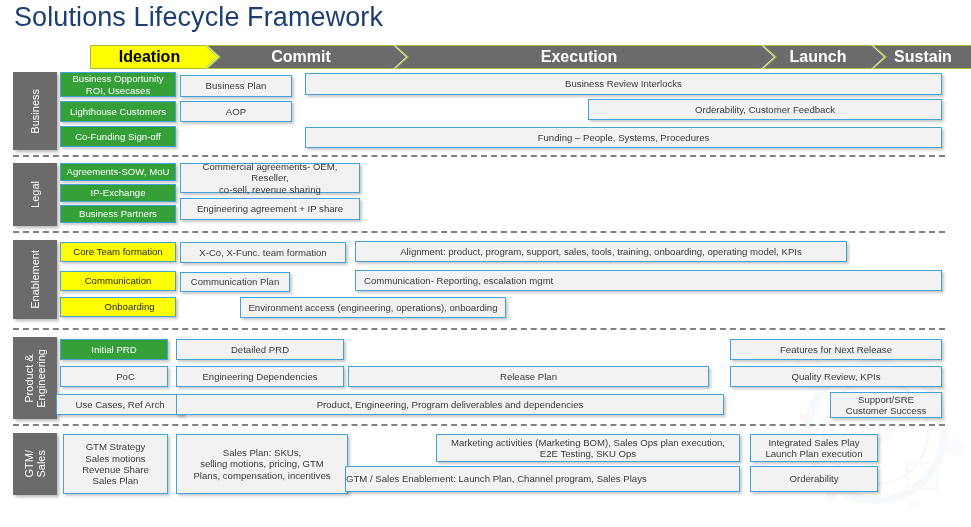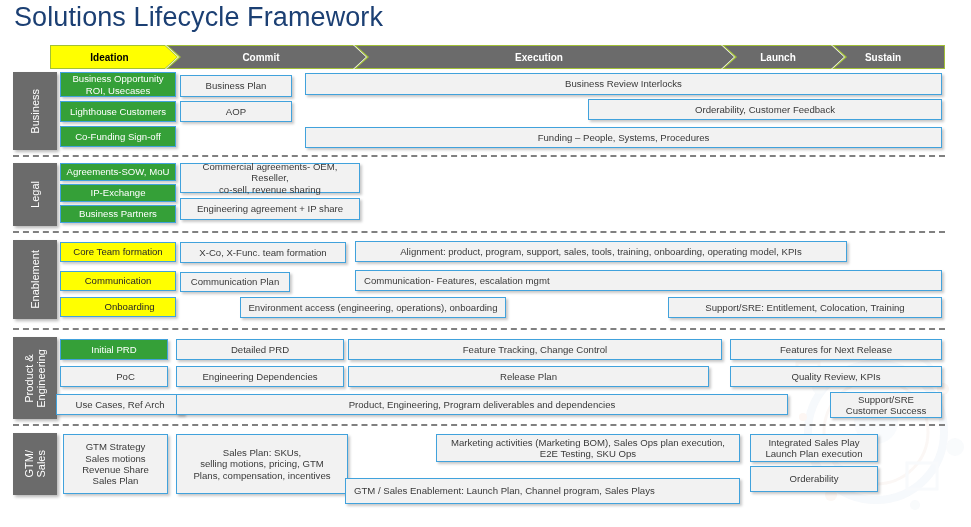--- a/index.html
+++ b/index.html
@@ -22,23 +22,24 @@
     position: absolute; left: 14px; top: 2px;
     font-size: 27px; font-weight: 400; color: #1b3f73;
     letter-spacing: .1px; white-space: nowrap;
   }
 
   
   .phase-bar { position:absolute; left:50px; top:45px; height:24px; width:895px; }
   .phase {
     position:absolute; top:0; height:24px;
     background:#6b6b6b; border-top:1px solid #a2c037; border-bottom:1px solid #a2c037;
-    color:#ffffff; font-size:10px; font-weight:700;
+    color:#ffffff; font-size:16px; font-weight:700;
     display:flex; align-items:center; justify-content:center;
     filter: drop-shadow(1px 1px 1px rgba(0,0,0,.3));
+    margin-left: 40px;
   }
   .phase span { position:relative; left:-5px; }
   .phase.first {
     background:#ffff00; color:#000000;
     border-top:1px solid #a2c037; border-bottom:1px solid #a2c037; border-left:1px solid #a2c037;
     clip-path: polygon(0 0, calc(100% - 13px) 0, 100% 50%, calc(100% - 13px) 100%, 0 100%);
   }
   .phase.mid {
     clip-path: polygon(0 0, calc(100% - 13px) 0, 100% 50%, calc(100% - 13px) 100%, 0 100%, 13px 50%);
   }
@@ -203,28 +204,25 @@
   <div class="box" style="left:180px;top:242px;width:166px;height:21px;">
     <span>X-Co, X-Func. team formation</span>
     </div>
   <div class="box" style="left:180px;top:272px;width:110px;height:20px;">
     <span>Communication Plan</span>
     </div>
   <div class="box" style="left:355px;top:241px;width:492px;height:21px;">
     <span>Alignment: product, program, support, sales, tools, training, onboarding, operating model, KPIs</span>
     </div>
   <div class="box" style="left:355px;top:270px;width:587px;height:21px;text-align:left;justify-content:flex-start;padding-left:8px;">
-    <span>Communication- Features, escalation mgmt</span>
+    <span>Communication- Reporting, escalation mgmt</span>
     </div>
   <div class="box" style="left:240px;top:297px;width:266px;height:21px;">
     <span>Environment access (engineering, operations), onboarding</span>
     </div>
-  <div class="box" style="left:668px;top:297px;width:274px;height:21px;">
-    <span>Support/SRE: Entitlement, Colocation, Training</span>
-    </div>
 
   <div class="sep" style="top:328px;"></div>
 
   <div class="cat" style="top:337px;height:82px;">
     <span class="vt">Product &amp;<br>Engineering</span>
   </div>
   <div class="box green" style="left:60px;top:339px;width:108px;height:21px;">
     <span>Initial PRD</span>
     </div>
   <div class="box" style="left:60px;top:366px;width:108px;height:21px;padding-left:27px;">
@@ -232,27 +230,24 @@
     </div>
   <div class="box" style="left:56px;top:394px;width:128px;height:21px;">
     <span>Use Cases, Ref Arch</span>
     </div>
   <div class="box" style="left:176px;top:339px;width:168px;height:21px;">
     <span>Detailed PRD</span>
     </div>
   <div class="box" style="left:176px;top:366px;width:168px;height:21px;">
     <span>Engineering Dependencies</span>
     </div>
-  <div class="box" style="left:348px;top:339px;width:374px;height:21px;">
-    <span>Feature Tracking, Change Control</span>
-    </div>
   <div class="box" style="left:348px;top:366px;width:361px;height:21px;">
     <span>Release Plan</span>
     </div>
-  <div class="box" style="left:176px;top:394px;width:612px;height:21px;">
+  <div class="box" style="left:176px;top:394px;width:548px;height:21px;">
     <span>Product, Engineering, Program deliverables and dependencies</span>
     </div>
   <div class="box" style="left:730px;top:339px;width:212px;height:21px;">
     <span>Features for Next Release</span>
     </div>
   <div class="box" style="left:730px;top:366px;width:212px;height:21px;">
     <span>Quality Review, KPIs</span>
     </div>
   <div class="box" style="left:830px;top:392px;width:112px;height:26px;">
     <span>Support/SRE<br>Customer Success</span>
@@ -265,21 +260,21 @@
   </div>
   <div class="box" style="left:63px;top:434px;width:105px;height:60px;">
     <span>GTM Strategy<br>Sales motions<br>Revenue Share<br>Sales Plan</span>
     </div>
   <div class="box" style="left:176px;top:434px;width:172px;height:60px;">
     <span>Sales Plan: SKUs,<br>selling motions, pricing, GTM<br>Plans, compensation, incentives</span>
     </div>
   <div class="box" style="left:436px;top:434px;width:304px;height:28px;">
     <span>Marketing activities (Marketing BOM),  Sales Ops plan execution,<br>E2E Testing, SKU Ops</span>
     </div>
-  <div class="box" style="left:345px;top:478px;width:395px;height:26px;text-align:left;justify-content:flex-start;padding-left:8px;">
+  <div class="box" style="left:345px;top:466px;width:395px;height:26px;text-align:left;justify-content:flex-start;padding-left:0;">
     <span>GTM / Sales Enablement: Launch Plan, Channel program, Sales Plays</span>
     </div>
   <div class="box" style="left:750px;top:434px;width:128px;height:28px;">
     <span>Integrated Sales Play<br>Launch Plan execution</span>
     </div>
   <div class="box" style="left:750px;top:466px;width:128px;height:26px;">
     <span>Orderability</span>
     </div>
 
 </div>

